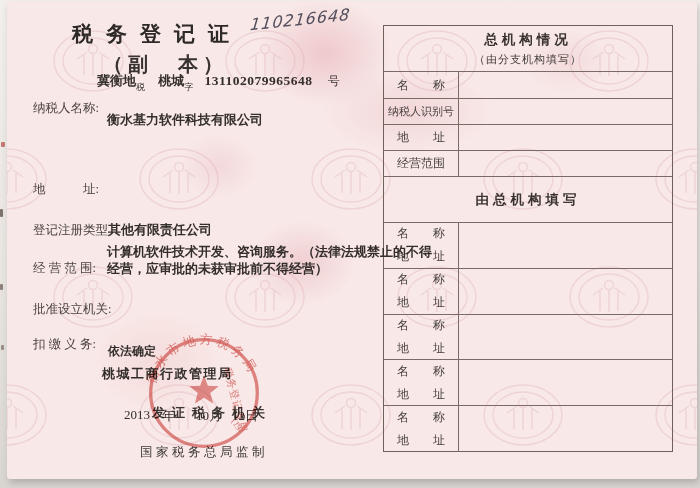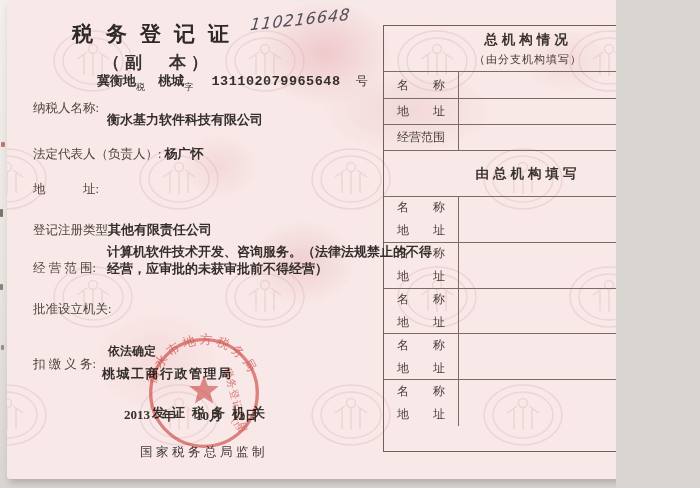--- a/index.html
+++ b/index.html
@@ -1,45 +1,45 @@
 <!DOCTYPE html>
 <html><head>
 <meta charset="utf-8">
 <style>
   html,body{margin:0;padding:0;background:#d8d5d1;}
-  .scan{position:relative;width:616px;height:488px;overflow:hidden;
+  .scan{position:relative;width:700px;height:488px;overflow:hidden;
         background:linear-gradient(180deg,#f2efec 0%,#e9e6e2 55%,#d9d6d2 100%);
         font-family:"Liberation Serif","DejaVu Serif",serif;}
   .paper{position:absolute;left:7px;top:1px;width:690px;height:478px;
          background:#f8e8e7;border-radius:3px;
          box-shadow:2px 4px 7px rgba(60,50,50,.25);}
   .wm{position:absolute;left:0;top:0;pointer-events:none;}
   .blotches{position:absolute;left:0;top:0;width:690px;height:478px;border-radius:3px;
     background:
       radial-gradient(95px 75px at 318px 52px, rgba(226,155,165,.40), rgba(226,155,165,0) 70%),
       radial-gradient(120px 60px at 400px 110px, rgba(226,155,165,.22), rgba(226,155,165,0) 70%),
       radial-gradient(75px 60px at 295px 262px, rgba(226,155,165,.33), rgba(226,155,165,0) 70%),
       radial-gradient(55px 45px at 212px 165px, rgba(226,155,165,.20), rgba(226,155,165,0) 70%),
       radial-gradient(90px 70px at 150px 360px, rgba(230,150,150,.15), rgba(230,150,150,0) 70%),
       radial-gradient(60px 45px at 560px 60px, rgba(226,155,165,.16), rgba(226,155,165,0) 70%);}
   .t{position:absolute;white-space:nowrap;color:#4b443e;font-size:12.5px;}
   .bold{font-weight:bold;color:#332e2a;}
   .title{left:72px;top:20px;font-size:21px;font-weight:bold;letter-spacing:13px;color:#2d2926;}
-  .subtitle{left:103px;top:51px;font-size:17px;letter-spacing:5px;color:#383330;font-weight:bold;}
+  .subtitle{left:103px;top:51px;font-size:20px;letter-spacing:5px;color:#383330;font-weight:bold;}
   .handwr{left:250px;top:10px;font-size:16px;color:#514d5b;
           font-family:"DejaVu Sans",sans-serif;font-style:italic;letter-spacing:1px;
           transform:rotate(-6deg) skewX(-12deg);}
   .docno{left:97px;top:72px;font-size:13px;font-weight:bold;color:#35302c;}
   .docno .sub{font-size:9px;vertical-align:-5px;font-weight:normal;}
-  .docno .num{margin-left:15px;letter-spacing:.5px;font-size:13.5px;font-family:Liberation Mono, monospace;}
+  .docno .num{margin-left:8px;letter-spacing:.5px;font-size:13.5px;}
   .docno .suf{margin-left:12px;font-size:12px;font-weight:normal;}
   .scope1{z-index:6;}
   .issuer1{left:102px;top:365px;font-size:13px;font-weight:bold;color:#332e2a;letter-spacing:1.5px;}
   .issuer2{left:152px;top:404px;font-size:13px;font-weight:bold;color:#3a3531;letter-spacing:7px;}
-  .dateln{top:407px;font-size:13px;font-weight:bold;color:#35302c;}
+  .dateln{top:407px;font-size:13px;font-weight:normal;color:#35302c;}
   .footer{left:122px;top:444px;font-size:12.5px;letter-spacing:3.5px;color:#3d3834;font-weight:normal;margin-left:18px;}
   
   .rtable{position:absolute;left:383px;top:25px;width:290px;height:427px;
           border:1.5px solid #6f605a;box-sizing:border-box;display:flex;flex-direction:column;z-index:3;}
   .trow{display:flex;flex:0 0 auto;border-bottom:1px solid #7b6b65;box-sizing:border-box;}
   .trow:last-child{border-bottom:none;}
   .thead{flex-direction:column;align-items:center;justify-content:center;}
   .thead .ht{font-size:13.5px;font-weight:bold;letter-spacing:4px;color:#3a332e;}
   .thead .hs{font-size:11px;color:#453e38;letter-spacing:1px;margin-top:3px;}
   .lcell{flex:0 0 75px;border-right:1px solid #7b6b65;box-sizing:border-box;
@@ -81,58 +81,58 @@
   <div class="t docno">
     <span>冀衡地</span><span class="sub">税</span>
     <span style="margin-left:10px">桃城</span><span class="sub">字</span>
     <span class="num">131102079965648</span>
     <span class="suf">号</span>
   </div>
 
   <div class="t" style="left:33px;top:100px">纳税人名称:</div>
   <div class="t bold" style="left:107px;top:111px;font-size:13px">衡水基力软件科技有限公司</div>
 
-  <div class="t" style="left:33px;top:145px">
-    <span>法定代表人（负责人）:</span>
-    <span class="bold" style="font-size:13px">杨广怀</span>
-  </div>
 
   <div class="t" style="left:33px;top:181px">地　　　址:</div>
 
   <div class="t bold scope1" style="left:107px;top:243px;font-size:13px">计算机软件技术开发、咨询服务。（法律法规禁止的不得</div>
 
   <div class="t" style="left:33px;top:221px">
     <span>登记注册类型</span><span class="bold" style="font-size:13px">其他有限责任公司</span>
   </div>
   <div class="t" style="left:33px;top:260px">经 营 范 围:</div>
   <div class="t bold" style="left:107px;top:260px;font-size:13px">经营，应审批的未获审批前不得经营）</div>
 
   <div class="t" style="left:33px;top:301px">批准设立机关:</div>
   <div class="t" style="left:110px;top:301px"></div>
 
-  <div class="t" style="left:33px;top:356px">扣 缴 义 务:</div>
+  <div class="t" style="left:33px;top:336px">扣 缴 义 务:</div>
   <div class="t bold" style="left:108px;top:343px;font-size:12px">依法确定</div>
 
   <div class="t issuer1">桃城工商行政管理局</div>
   <div class="t issuer2">发证税务机关</div>
 
   <div class="t dateln" style="left:124px">2013</div>
   <div class="t dateln" style="left:162px">年</div>
   <div class="t dateln" style="left:196px">10月</div>
   <div class="t dateln" style="left:232px">12日</div>
 
   <div class="t footer">国家税务总局监制</div>
 
   <div class="rtable">
     <div class="trow thead" style="flex-basis:46px">
       <div class="ht">总机构情况</div>
       <div class="hs">（由分支机构填写）</div>
     </div>
     <div class="trow" style="flex-basis:27px">
       <div class="lcell">名　　称</div>
+        <div class="vcell"></div>
+    </div>
+    <div class="trow" style="flex-basis:26px">
+      <div class="lcell" style="font-size:11px">纳税人识别号</div>
         <div class="vcell"></div>
     </div>
     <div class="trow" style="flex-basis:26px">
       <div class="lcell">地　　址</div>
         <div class="vcell"></div>
     </div>
     <div class="trow" style="flex-basis:26px">
       <div class="lcell">经营范围</div>
         <div class="vcell"></div>
     </div>

